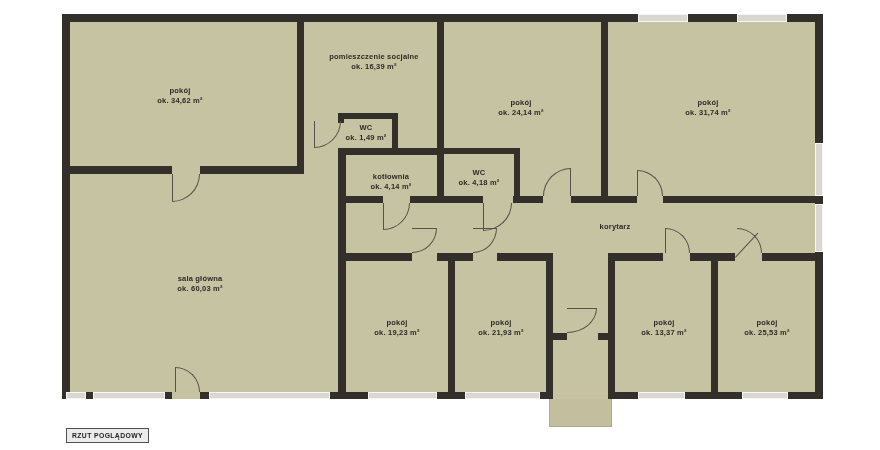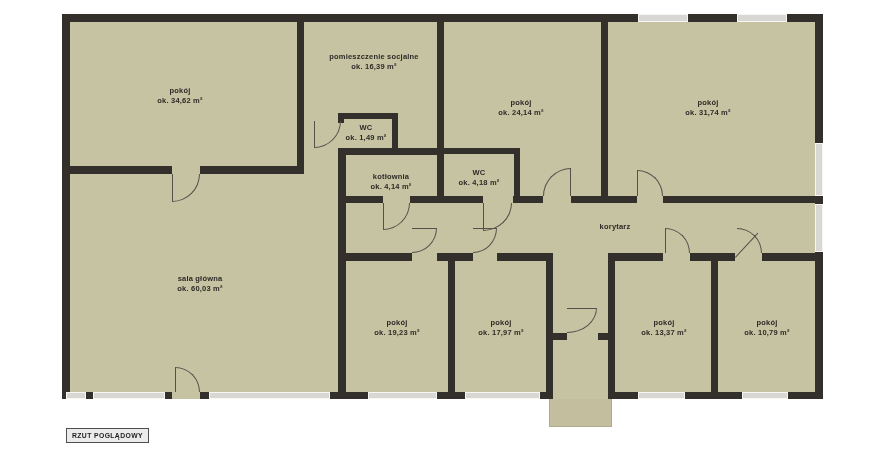--- a/index.html
+++ b/index.html
@@ -155,26 +155,26 @@
   <div class="label" style="left:200px;top:283px">
     <div>sala główna</div>
     <div>ok. 60,03 m²</div>
   </div>
   <div class="label" style="left:397px;top:327px">
     <div>pokój</div>
     <div>ok. 19,23 m²</div>
   </div>
   <div class="label" style="left:501px;top:327px">
     <div>pokój</div>
-    <div>ok. 17,97 m²</div>
+    <div>ok. 21,93 m²</div>
   </div>
   <div class="label" style="left:664px;top:327px">
     <div>pokój</div>
     <div>ok. 13,37 m²</div>
   </div>
   <div class="label" style="left:767px;top:327px">
     <div>pokój</div>
-    <div>ok. 10,79 m²</div>
+    <div>ok. 25,53 m²</div>
   </div>
 
   <div class="badge">RZUT POGLĄDOWY</div>
 
 </div>
 
 </body></html>

